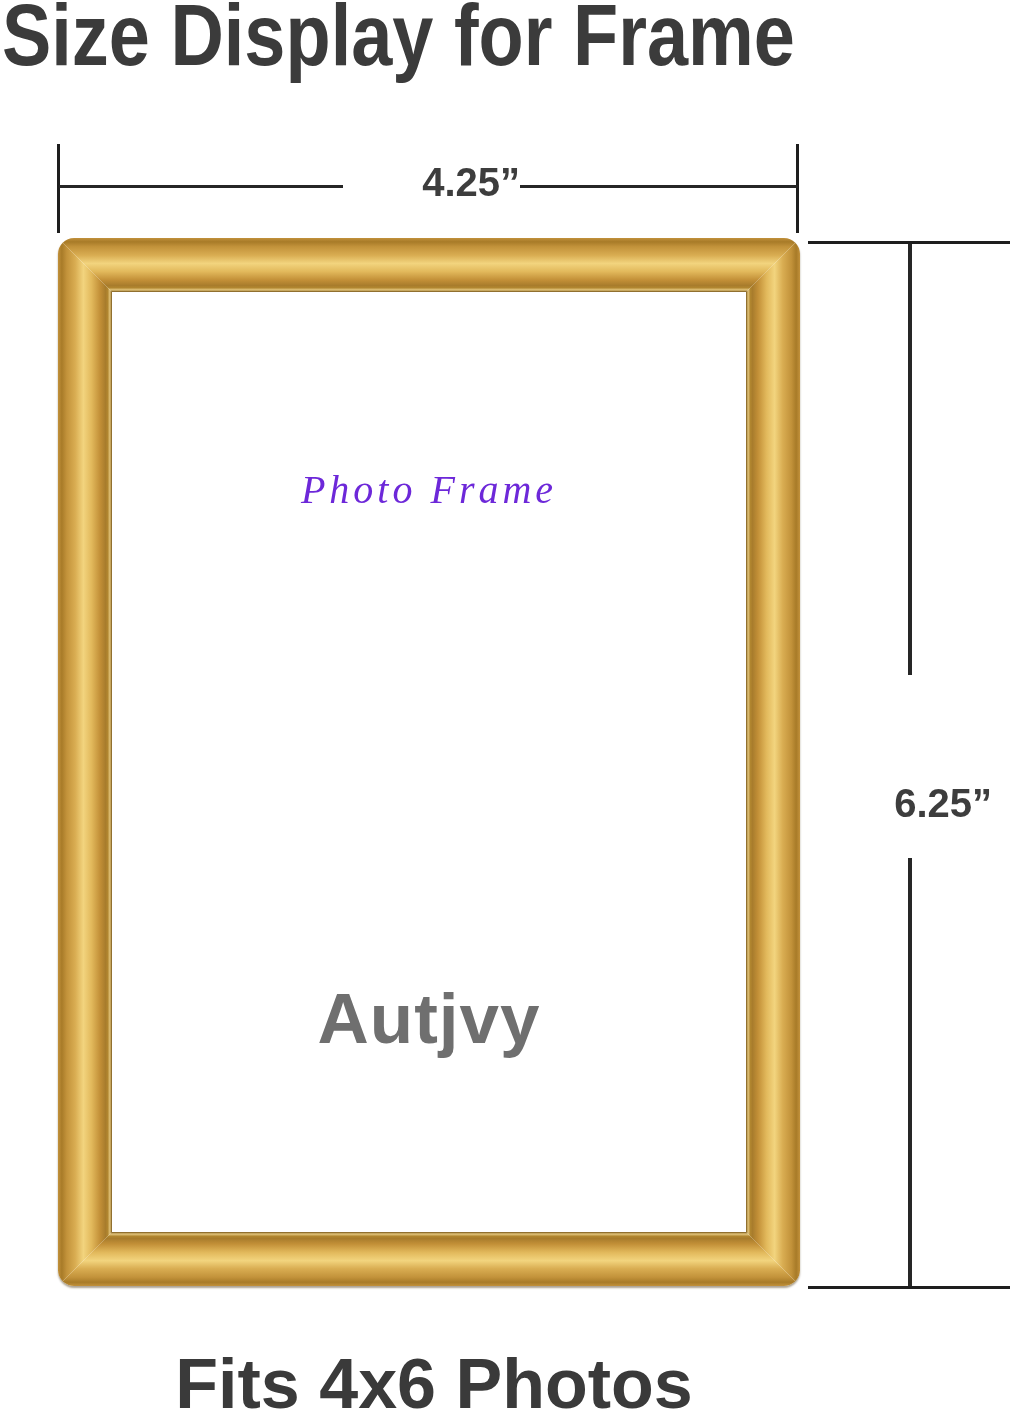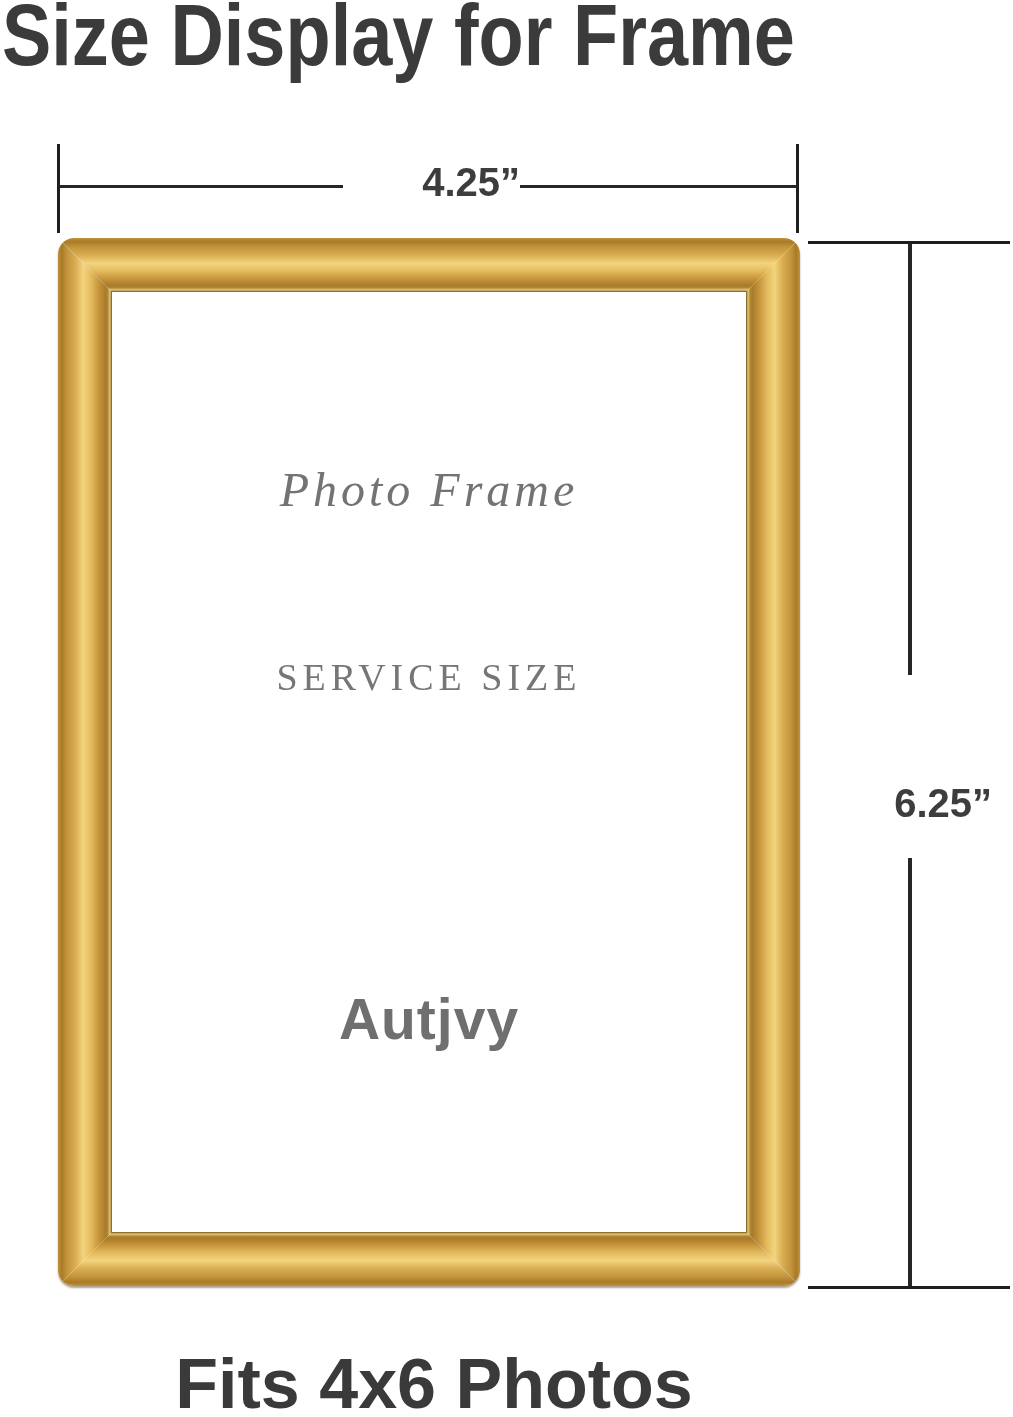--- a/index.html
+++ b/index.html
@@ -102,36 +102,36 @@
     border: 1px solid rgba(130, 98, 38, 0.5);
     pointer-events: none;
   }
 
   
   .inner-text { position: absolute; left: 58px; width: 742px; text-align: center; }
   .script-text {
     top: 458px;
     font-family: "Liberation Serif", serif;
     font-style: italic;
-    font-size: 48px;
+    font-size: 40px;
     line-height: 64px;
-    color: #737373;
+    color: #6d28d9;
     letter-spacing: 4px;
   }
   .service-text {
     top: 654px;
     font-family: "Liberation Serif", serif;
     font-size: 38px;
     line-height: 46px;
     color: #767676;
     letter-spacing: 5px;
   }
   .brand-text {
     top: 988px;
-    font-size: 57px;
+    font-size: 71px;
     line-height: 62px;
     font-weight: bold;
     color: #6f6f6f;
     letter-spacing: 1px;
   }
 
   
   .footer-caption {
     position: absolute;
     left: 58px;
@@ -162,21 +162,20 @@
 
   <div class="frame">
     <div class="bar bar-top"></div>
     <div class="bar bar-bottom"></div>
     <div class="bar bar-left"></div>
     <div class="bar bar-right"></div>
     <div class="opening-edge"></div>
   </div>
 
   <div class="inner-text script-text">Photo Frame</div>
-  <div class="inner-text service-text">SERVICE SIZE</div>
   <div class="inner-text brand-text">Autjvy</div>
 
   <div>
     <div class="dim-tick h-tick-top"></div>
     <div class="dim-tick h-tick-bottom"></div>
     <div class="dim-line h-seg-top"></div>
     <div class="dim-line h-seg-bottom"></div>
     <div class="dim-label h-label">6.25”</div>
   </div>
 

